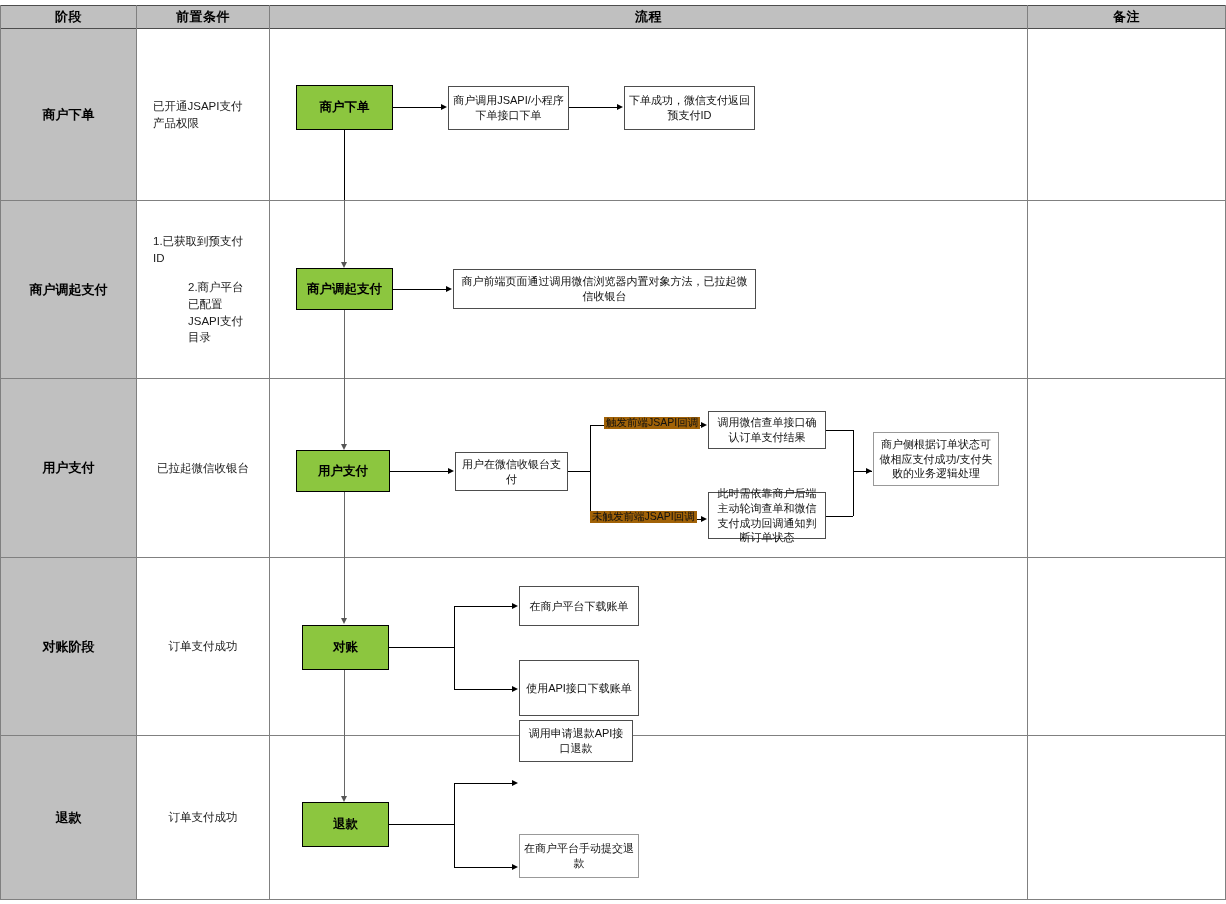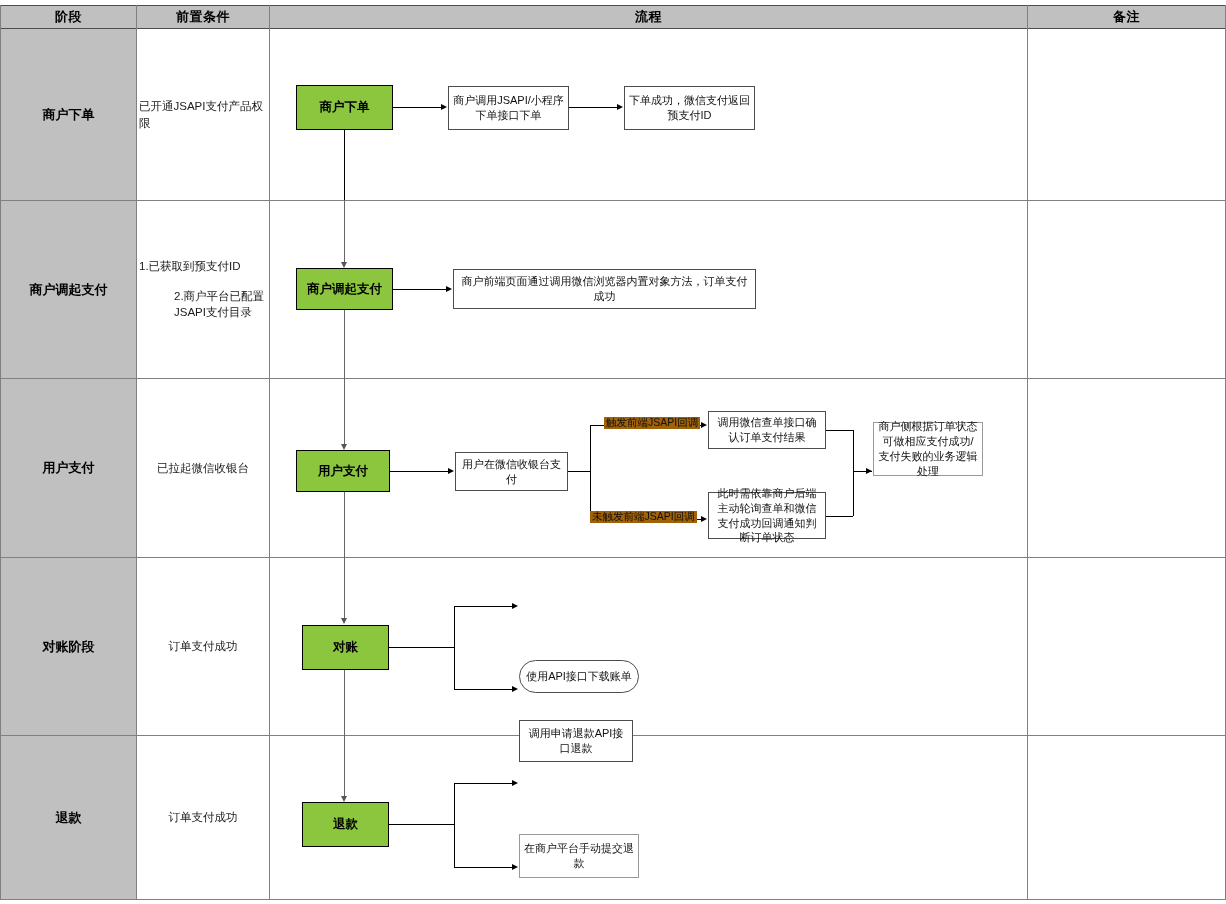--- a/index.html
+++ b/index.html
@@ -55,21 +55,21 @@
     color: #000;
     text-align: center;
   }
 
   .pre-cell {
     position: absolute;
     box-sizing: border-box;
     display: flex;
     flex-direction: column;
     justify-content: center;
-    padding: 0 2px;
+    padding: 0 16px;
     font-size: 11.5px;
     line-height: 1.45;
     color: #1a1a1a;
   }
   .pre-cell.centered { align-items: center; text-align: center; }
   .pre-line { margin: 0; }
   .pre-line + .pre-line { margin-top: 13px; margin-left: 35px; }
 
   .remark-cell {
     position: absolute;
@@ -207,21 +207,21 @@
 
   <div class="edge v" style="left:344px; top:130px; height:70px;"></div>
   <div class="edge grayv" style="left:344px; top:200px; height:62px;"></div>
   <div class="arrow-d gray" style="left:340.5px; top:262px;"></div>
 
   <div class="node start" style="left:296px; top:268px; width:97px; height:42px;">商户调起支付</div>
 
   <div class="edge h" style="left:393px; top:289px; width:53px;"></div>
   <div class="arrow-r" style="left:446px; top:285.5px;"></div>
 
-  <div class="node" style="left:453px; top:269px; width:303px; height:40px;">商户前端页面通过调用微信浏览器内置对象方法，订单支付成功</div>
+  <div class="node" style="left:453px; top:269px; width:303px; height:40px;">商户前端页面通过调用微信浏览器内置对象方法，已拉起微信收银台</div>
 
   <div class="edge grayv" style="left:344px; top:310px; height:134px;"></div>
   <div class="arrow-d gray" style="left:340.5px; top:444px;"></div>
 
   <div class="node start" style="left:296px; top:450px; width:94px; height:42px;">用户支付</div>
 
   <div class="edge h" style="left:390px; top:471px; width:58px;"></div>
   <div class="arrow-r" style="left:448px; top:467.5px;"></div>
 
   <div class="node" style="left:455px; top:452px; width:113px; height:39px;">用户在微信收银台支付</div>
@@ -240,36 +240,37 @@
   <div class="edge-label" style="left:590px; top:511px;">未触发前端JSAPI回调</div>
 
   <div class="node" style="left:708px; top:492px; width:118px; height:47px;">此时需依靠商户后端主动轮询查单和微信支付成功回调通知判断订单状态</div>
 
   <div class="edge h" style="left:826px; top:430px; width:27px;"></div>
   <div class="edge h" style="left:826px; top:516px; width:27px;"></div>
   <div class="edge v" style="left:853px; top:430px; height:86px;"></div>
   <div class="edge h" style="left:853px; top:471px; width:19px;"></div>
   <div class="arrow-r" style="left:866px; top:467.5px;"></div>
 
-  <div class="node soft" style="left:873px; top:422px; width:110px; height:54px;">商户侧根据订单状态可做相应支付成功/支付失败的业务逻辑处理</div>
+  <div class="node soft" style="left:873px; top:432px; width:126px; height:54px;">商户侧根据订单状态可做相应支付成功/支付失败的业务逻辑处理</div>
 
   <div class="edge grayv" style="left:344px; top:492px; height:126px;"></div>
   <div class="arrow-d gray" style="left:340.5px; top:618px;"></div>
 
   <div class="node start" style="left:302px; top:625px; width:87px; height:45px;">对账</div>
 
   <div class="edge h" style="left:389px; top:647px; width:65px;"></div>
   <div class="edge v" style="left:454px; top:606px; height:83px;"></div>
 
   <div class="edge h" style="left:454px; top:606px; width:58px;"></div>
   <div class="arrow-r" style="left:512px; top:602.5px;"></div>
+  <div class="node" style="left:519px; top:586px; width:120px; height:40px;">在商户平台下载账单</div>
 
   <div class="edge h" style="left:454px; top:689px; width:58px;"></div>
   <div class="arrow-r" style="left:512px; top:685.5px;"></div>
-  <div class="node" style="left:519px; top:660px; width:120px; height:33px;border-radius:17px;">使用API接口下载账单</div>
+  <div class="node" style="left:519px; top:660px; width:120px; height:56px;">使用API接口下载账单</div>
 
   <div class="edge grayv" style="left:344px; top:670px; height:126px;"></div>
   <div class="arrow-d gray" style="left:340.5px; top:796px;"></div>
 
   <div class="node start" style="left:302px; top:802px; width:87px; height:45px;">退款</div>
 
   <div class="edge h" style="left:389px; top:824px; width:65px;"></div>
   <div class="edge v" style="left:454px; top:783px; height:84px;"></div>
 
   <div class="edge h" style="left:454px; top:783px; width:58px;"></div>

